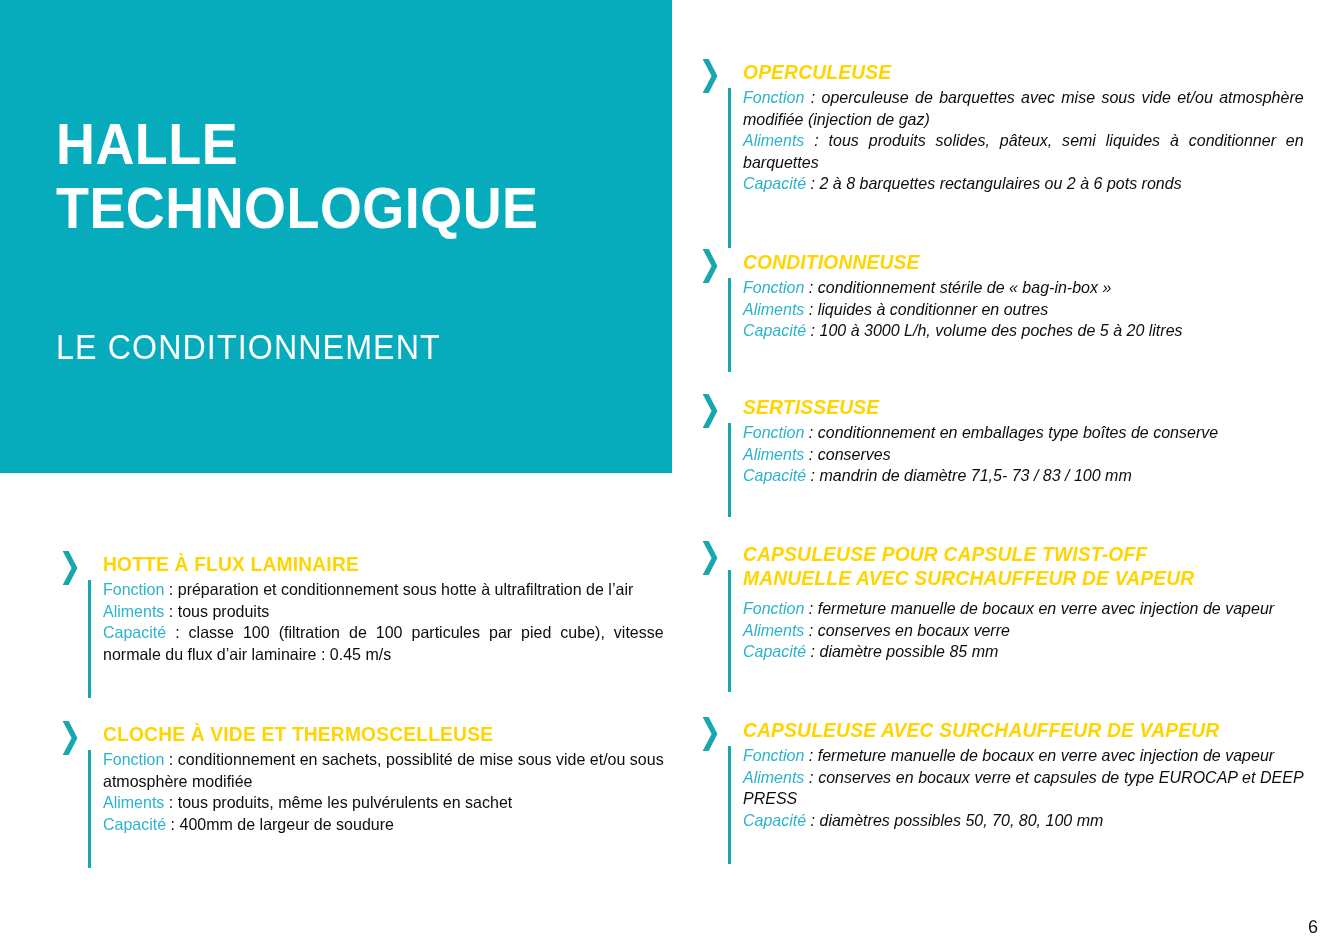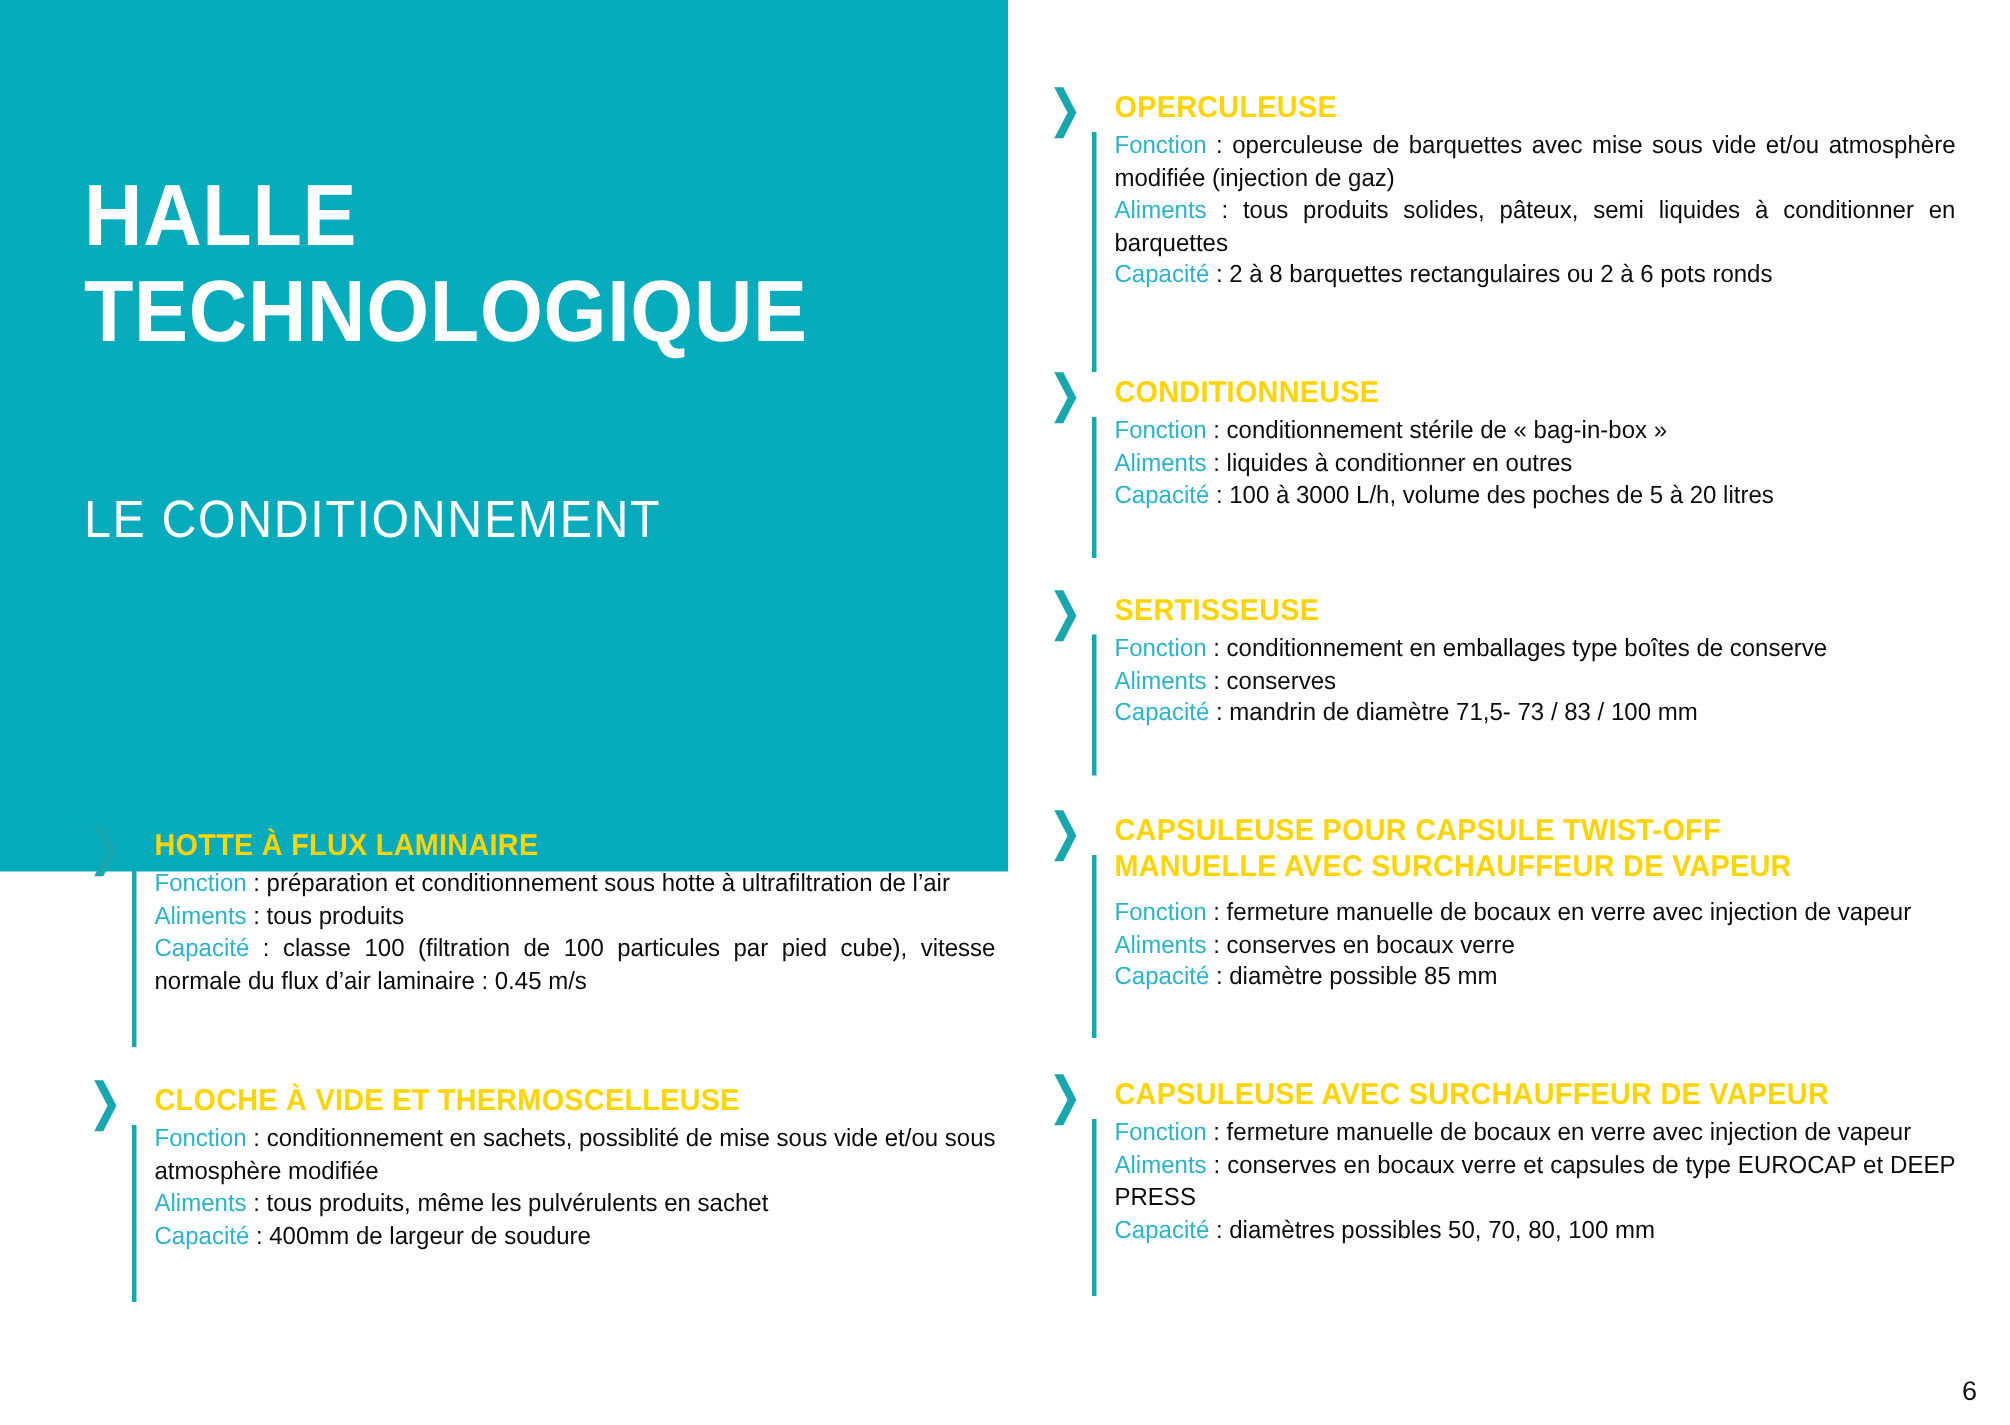--- a/index.html
+++ b/index.html
@@ -14,21 +14,21 @@
     font-family: "Liberation Sans", "DejaVu Sans", sans-serif;
     overflow: hidden;
   }
 
   
   #title-panel {
     position: absolute;
     left: 0;
     top: 0;
     width: 672px;
-    height: 581px;
+    height: 473px;
     background: #06abbc;
   }
   #title-main {
     position: absolute;
     left: 56px;
     top: 112px;
     width: 600px;
     color: #ffffff;
     font-weight: bold;
     font-size: 58px;
@@ -106,21 +106,21 @@
   }
   .item .lbl {
     color: #2bb3cc;
   }
 
   
   .col-left  { left: 58px;  }
   .col-right { left: 698px; }
 
   .w-left  { width: 578px; }
-  .w-right { width: 578px; }
+  .w-right { width: 578px; font-style: italic; }
 
   
   #page-number {
     position: absolute;
     right: 22px;
     bottom: 12px;
     font-size: 18px;
     color: #111111;
   }
 </style>

